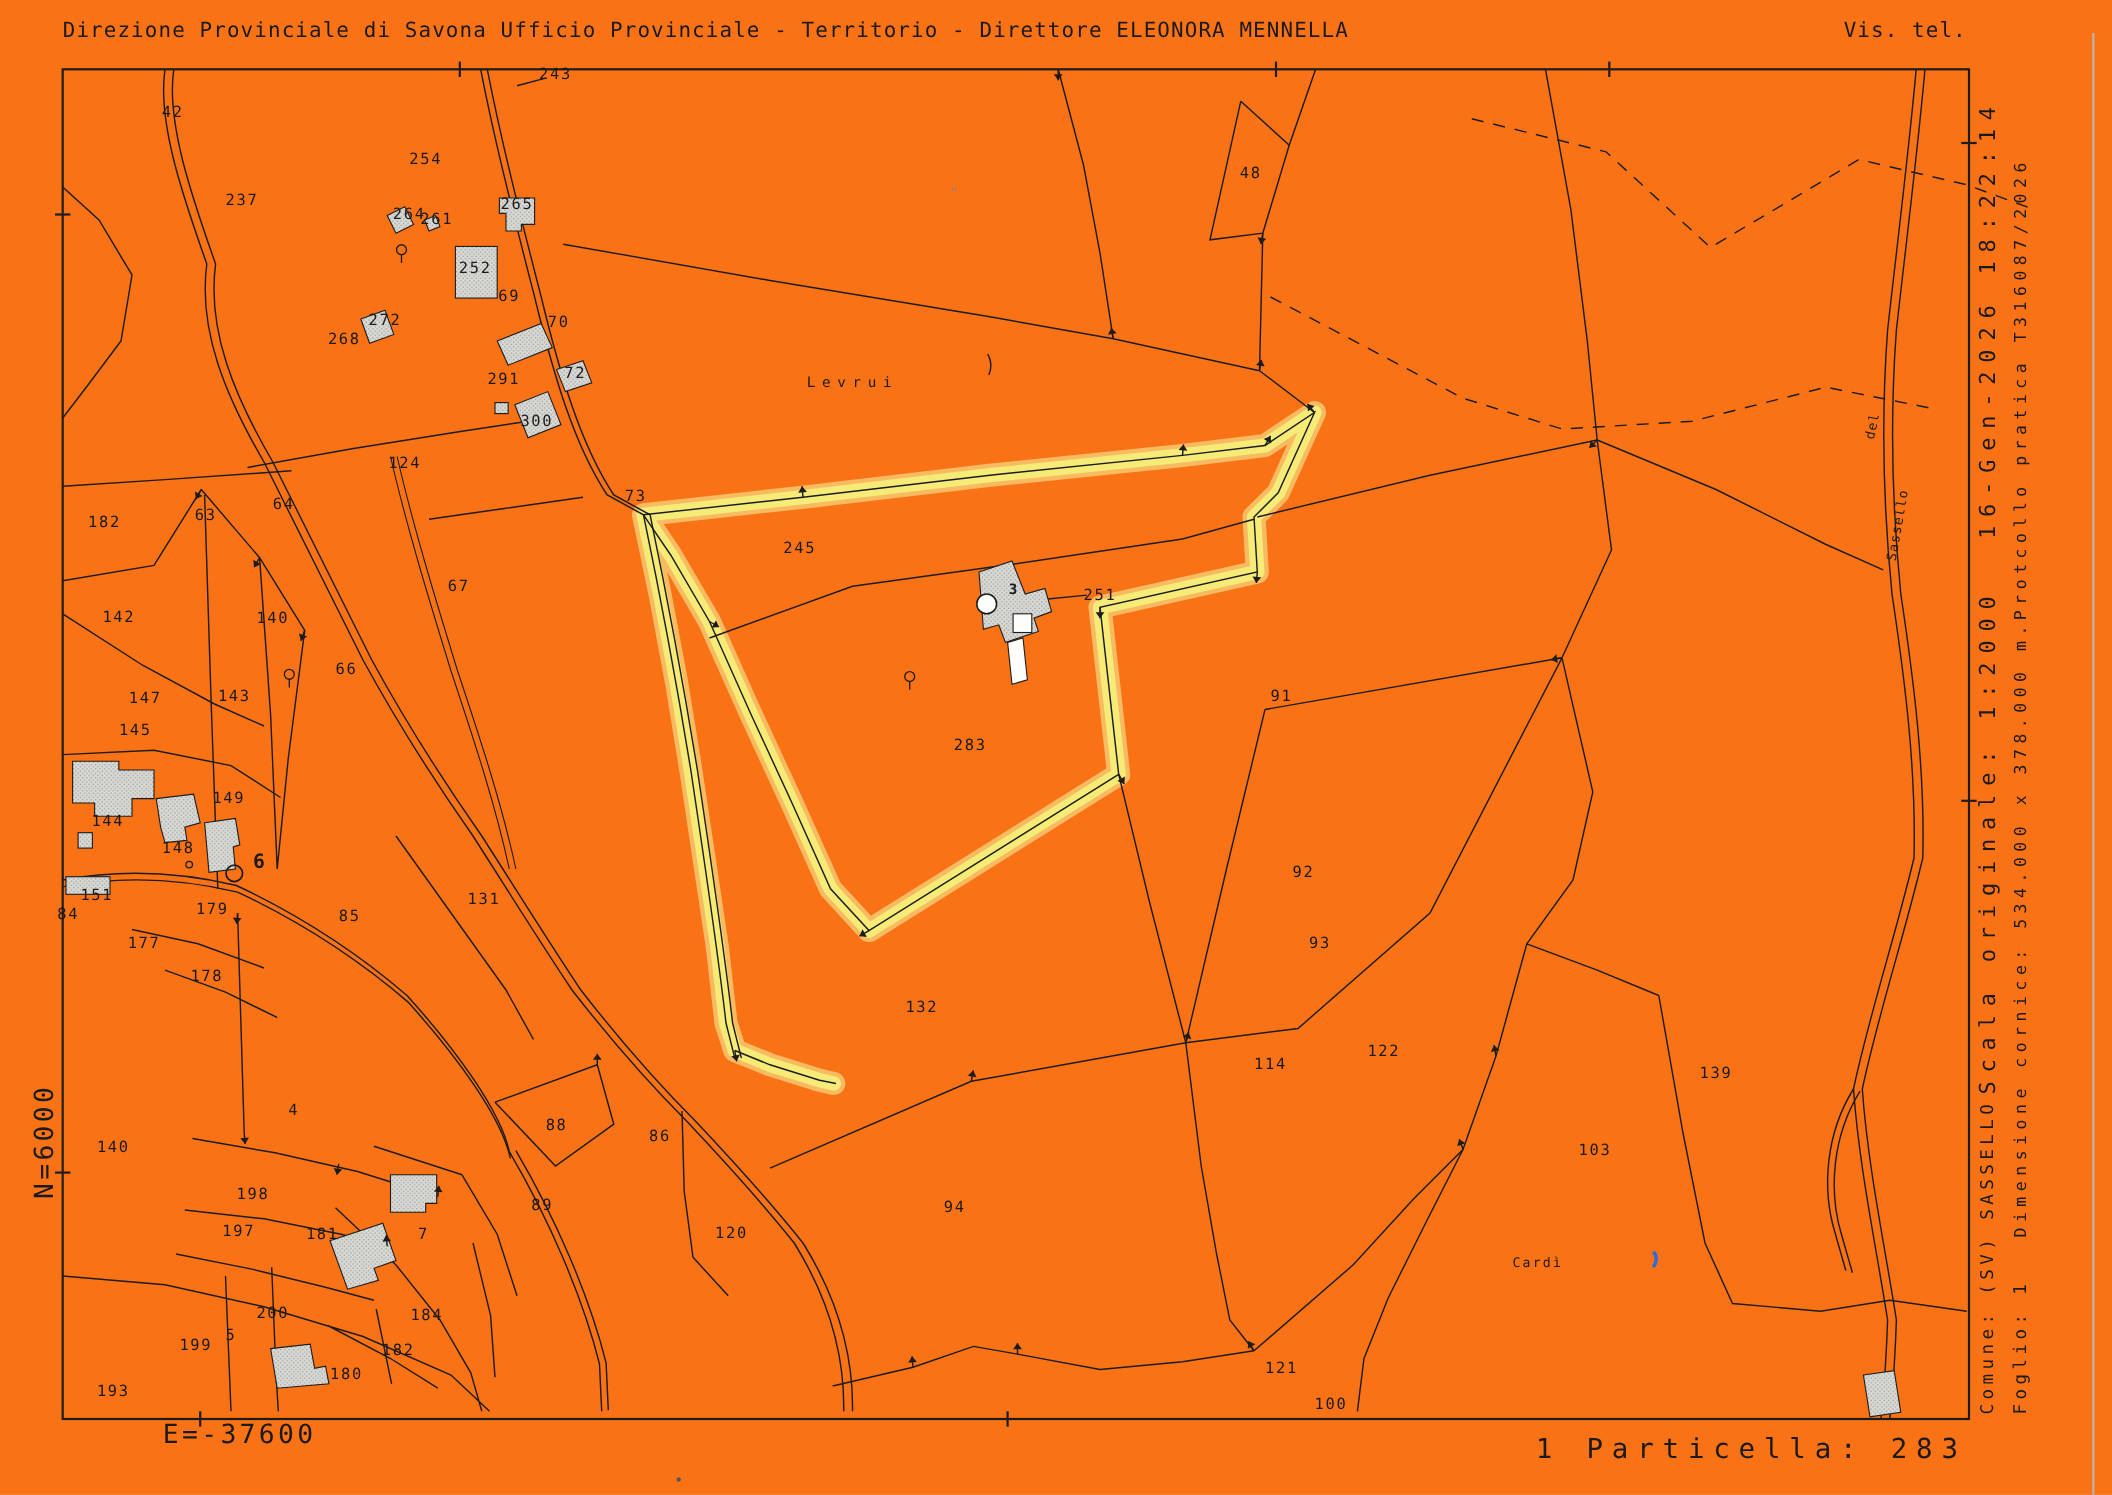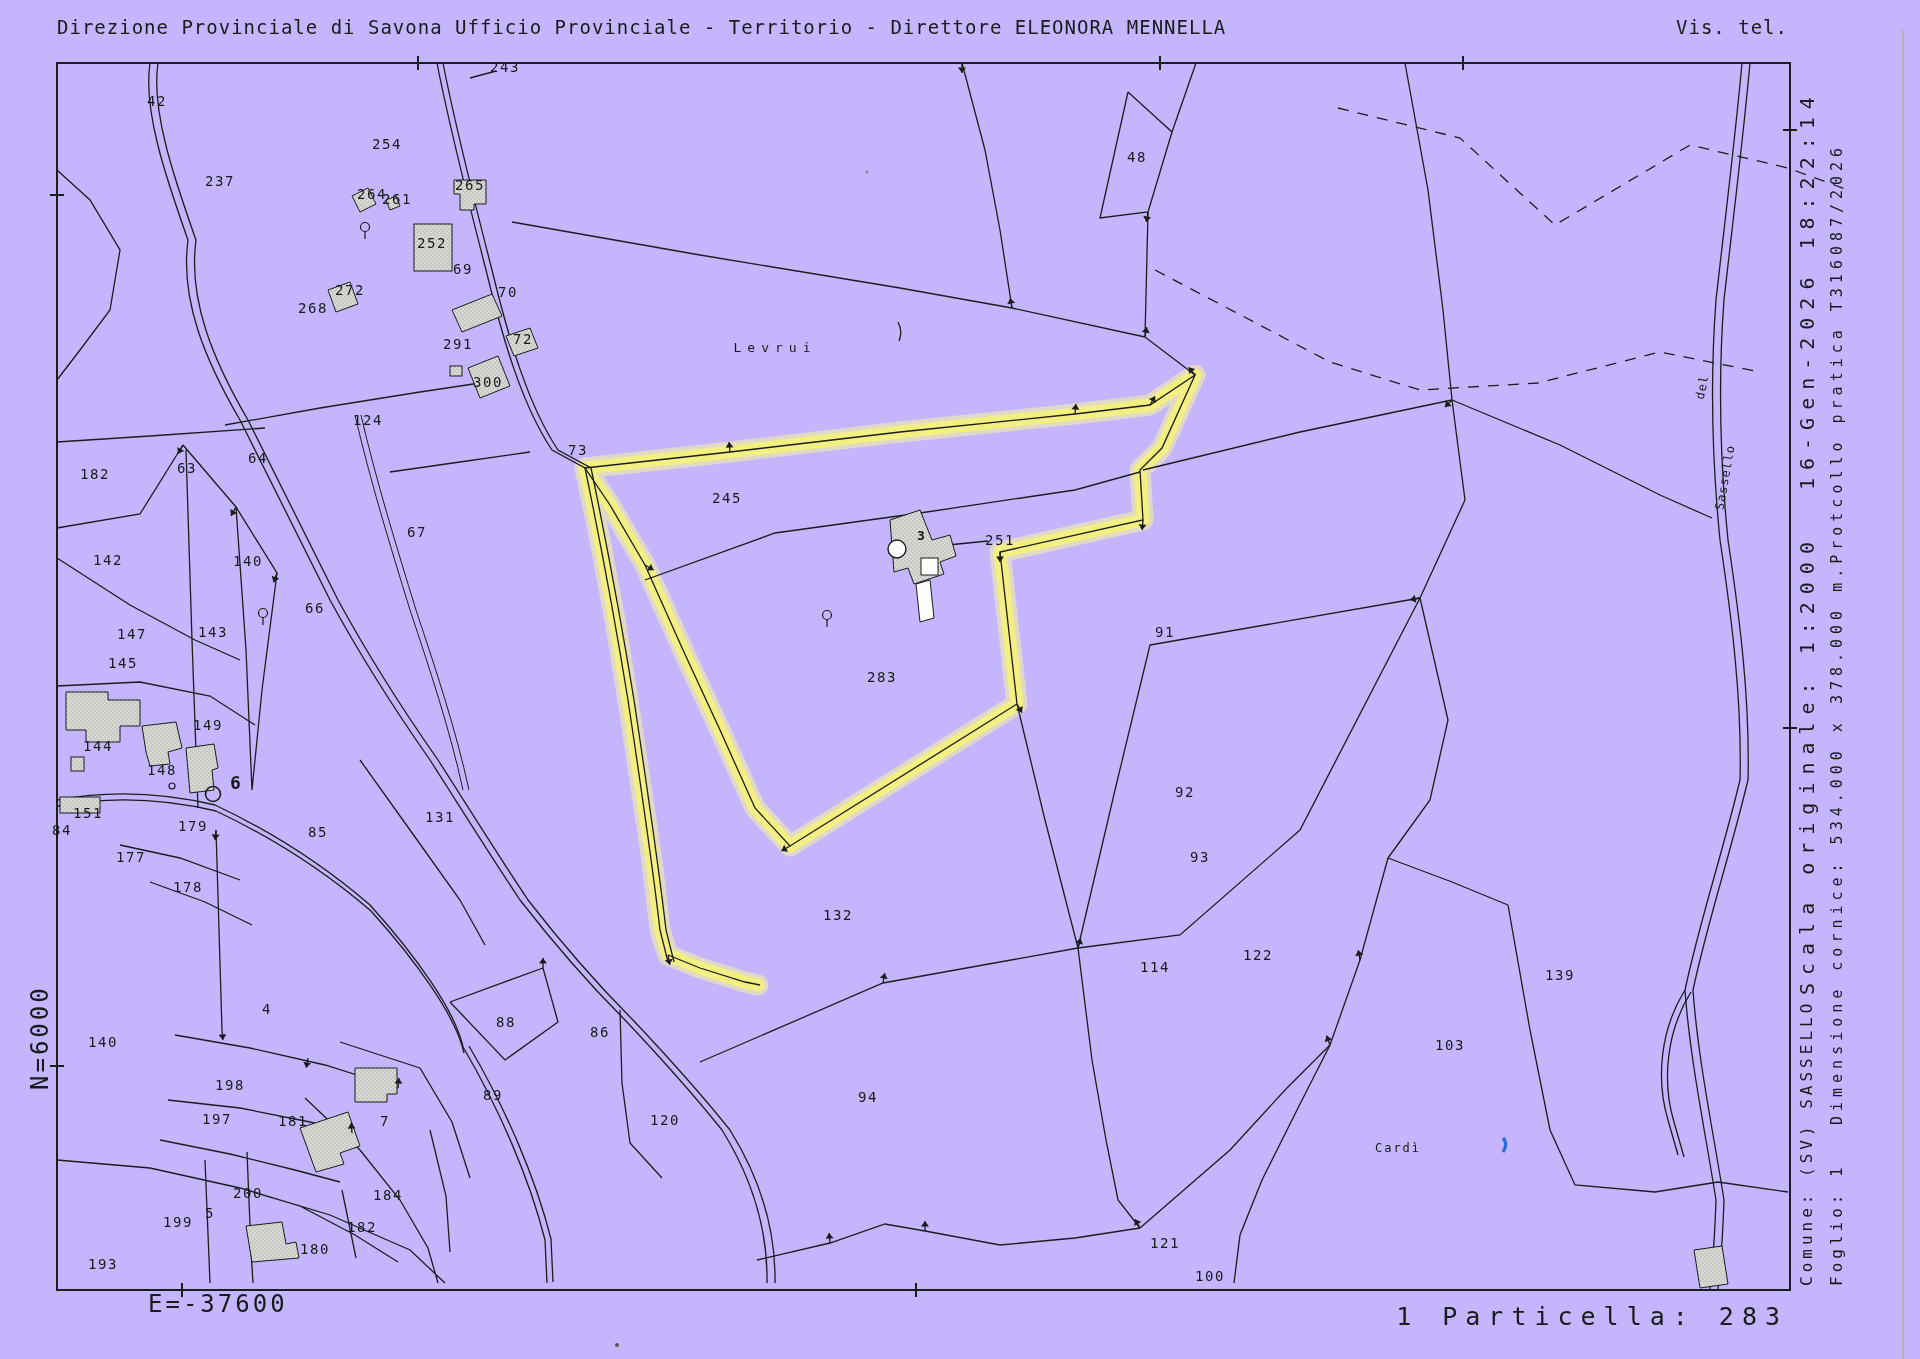--- a/index.html
+++ b/index.html
@@ -1,18 +1,18 @@
 <!DOCTYPE html>
 <html><head>
 <meta charset="utf-8">
 <style>
   html,body{margin:0;padding:0;background:#ffffff;}
   body{width:1920px;height:1359px;position:relative;overflow:hidden;
        font-family:"DejaVu Sans Mono", monospace;color:#1c1c1c;}
-  #page{position:absolute;inset:0;background:#c4b5fd;}
+  #page{position:absolute;inset:0;background:#f97316;}
   svg text{fill:#1a1a1a;}
   .hdr{font-size:19px;letter-spacing:1px;}
   .margintxt{font-size:20px;letter-spacing:8px;}
   .margintxt2{font-size:15px;letter-spacing:5px;}
   .margintxt3{font-size:16px;letter-spacing:4px;}
   .coord{font-size:24px;letter-spacing:3px;}
   .bigsel{font-size:25px;letter-spacing:8px;}
   .plabel{font-size:14px;letter-spacing:1.5px;}
 </style>
 </head>

